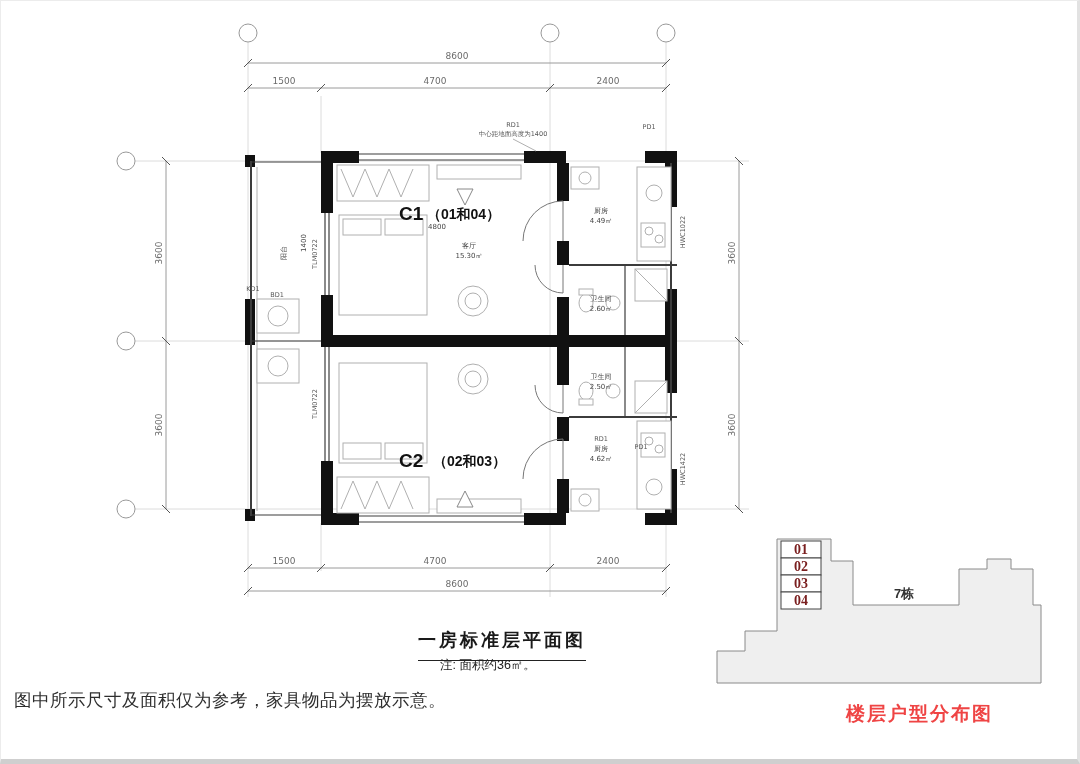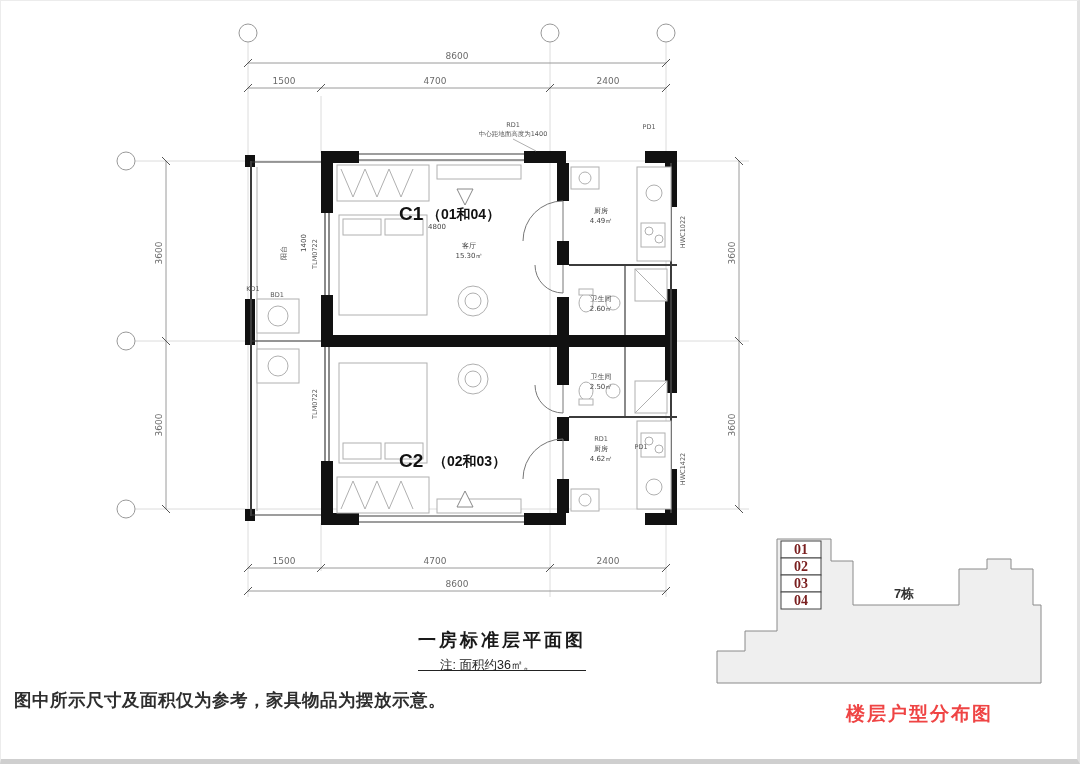--- a/index.html
+++ b/index.html
@@ -18,24 +18,24 @@
   .dimline{stroke:#9a9a9a;stroke-width:1;fill:none;}
   .tick{stroke:#555;stroke-width:1;}
   .thinwall{stroke:#3c3c3c;stroke-width:2;fill:none;}
   .hairwall{stroke:#3c3c3c;stroke-width:1.2;fill:none;}
   .furn{stroke:#b0b0b0;stroke-width:1;fill:#ffffff;}
   .furnline{stroke:#b0b0b0;stroke-width:1;fill:none;}
   .door{stroke:#777;stroke-width:1;fill:none;}
   .wall{fill:#111111;}
   #plan-title{
     position:absolute;left:417px;top:627px;font-size:18px;font-weight:bold;color:#1a1a1a;
-    letter-spacing:3px;border-bottom:1.5px solid #222;padding-bottom:18px;
+    letter-spacing:3px;border-bottom:1.5px solid #222;padding-bottom:8px;
   }
   #plan-note{position:absolute;left:439px;top:656px;font-size:12.5px;color:#222;}
-  #disclaimer{position:absolute;left:13px;top:686px;font-size:17.5px;font-weight:700;color:#2e2e2e;line-height:1.5;letter-spacing:0.5px;}
+  #disclaimer{position:absolute;left:13px;top:686px;font-size:17.5px;font-weight:400;color:#2e2e2e;line-height:1.5;letter-spacing:0.5px;}
   #keyplan-caption{position:absolute;left:772px;top:700px;width:220px;text-align:right;font-size:19px;font-weight:bold;color:#ef4444;letter-spacing:2px;}
   .kpnum{font-size:14px;font-weight:bold;font-family:"Liberation Serif","DejaVu Serif",serif;}
 </style>
 </head>
 <body>
 
 <div id="canvas">
 
 <svg id="plan-svg" width="1080" height="764" viewBox="0 0 1080 764">
 

